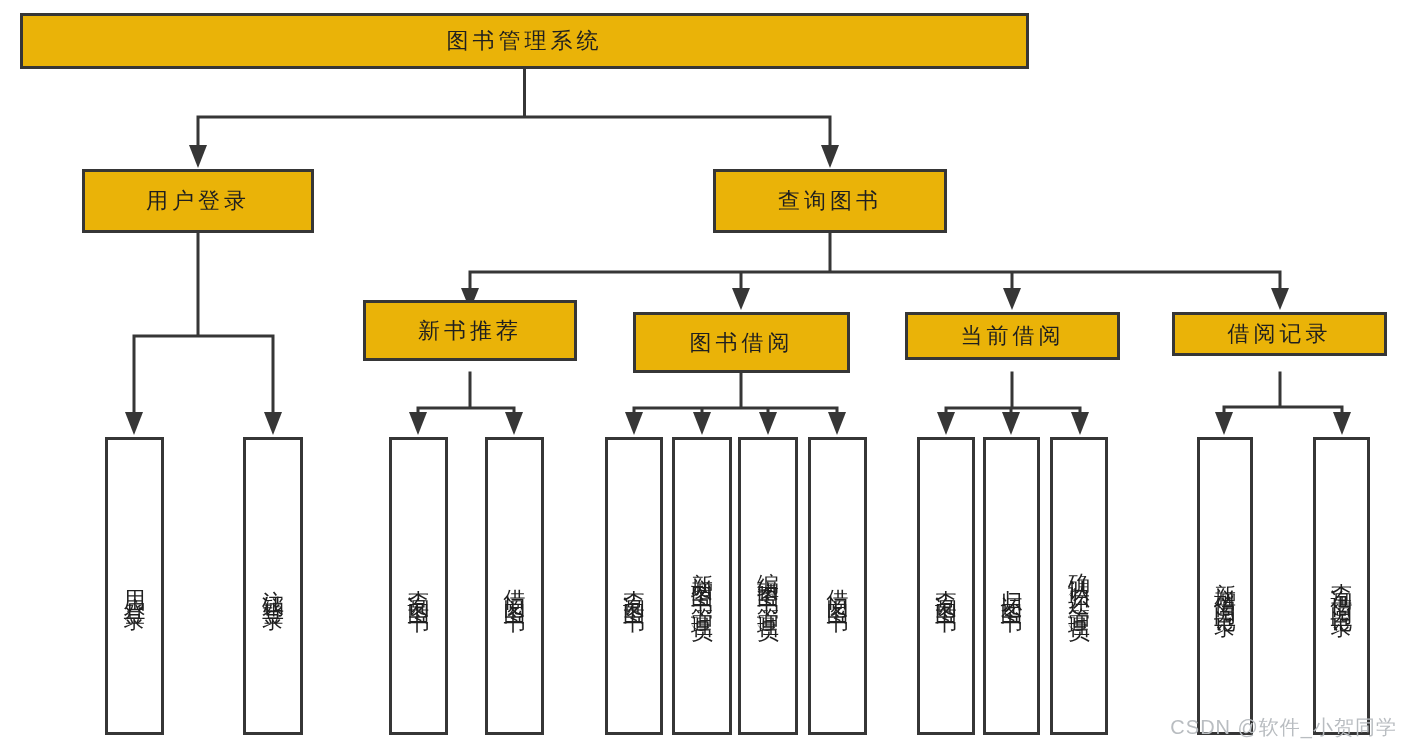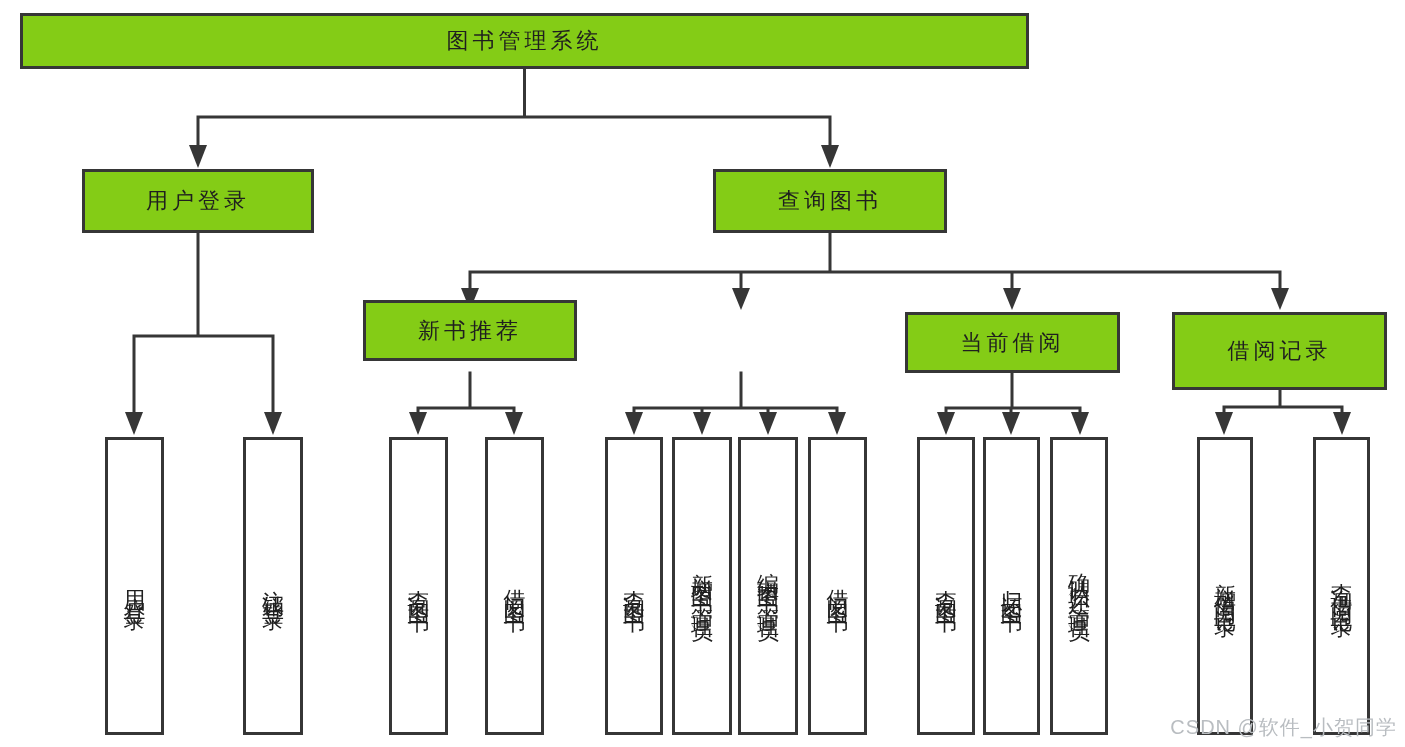--- a/index.html
+++ b/index.html
@@ -2,21 +2,21 @@
 <html><head>
 <meta charset="utf-8">
 <style>
   html,body{margin:0;padding:0;background:#ffffff;}
   .stage{
     position:relative;width:1405px;height:747px;background:#ffffff;overflow:hidden;
     font-family:"Liberation Sans","DejaVu Sans",sans-serif;
   }
   .connector-layer{position:absolute;left:0;top:0;}
   .hbox{
-    position:absolute;box-sizing:border-box;background:#84cc16;
+    position:absolute;box-sizing:border-box;background:#eab308;
     border:3px solid #363636;display:flex;align-items:center;justify-content:center;
     font-size:22px;letter-spacing:4px;color:#1f1f1f;white-space:nowrap;
   }
   .vbox{
     position:absolute;top:437px;height:298px;box-sizing:border-box;background:#ffffff;
     border:3px solid #363636;display:flex;align-items:center;justify-content:center;
   }
   .vbox span{
     writing-mode:vertical-rl;text-orientation:mixed;line-height:1;
     font-size:22px;letter-spacing:7px;color:#1f1f1f;white-space:nowrap;
@@ -85,24 +85,27 @@
   <div class="hbox" style="left:82px;top:169px;width:232px;height:64px">
     <span>用户登录</span>
   </div>
   <div class="hbox" style="left:713px;top:169px;width:234px;height:64px">
     <span>查询图书</span>
   </div>
 
   <div class="hbox" style="left:363px;top:300px;width:214px;height:61px">
     <span>新书推荐</span>
   </div>
-  <div class="hbox" style="left:905px;top:312px;width:215px;height:61px">
+  <div class="hbox" style="left:633px;top:312px;width:217px;height:61px">
+    <span>图书借阅</span>
+  </div>
+  <div class="hbox" style="left:905px;top:312px;width:215px;height:48px">
     <span>当前借阅</span>
   </div>
-  <div class="hbox" style="left:1172px;top:312px;width:215px;height:78px">
+  <div class="hbox" style="left:1172px;top:312px;width:215px;height:44px">
     <span>借阅记录</span>
   </div>
 
   <div class="vbox" style="left:105px;width:59px">
     <span>用户登录</span>
   </div>
   <div class="vbox" style="left:243px;width:60px">
     <span>注销登录</span>
   </div>
 

